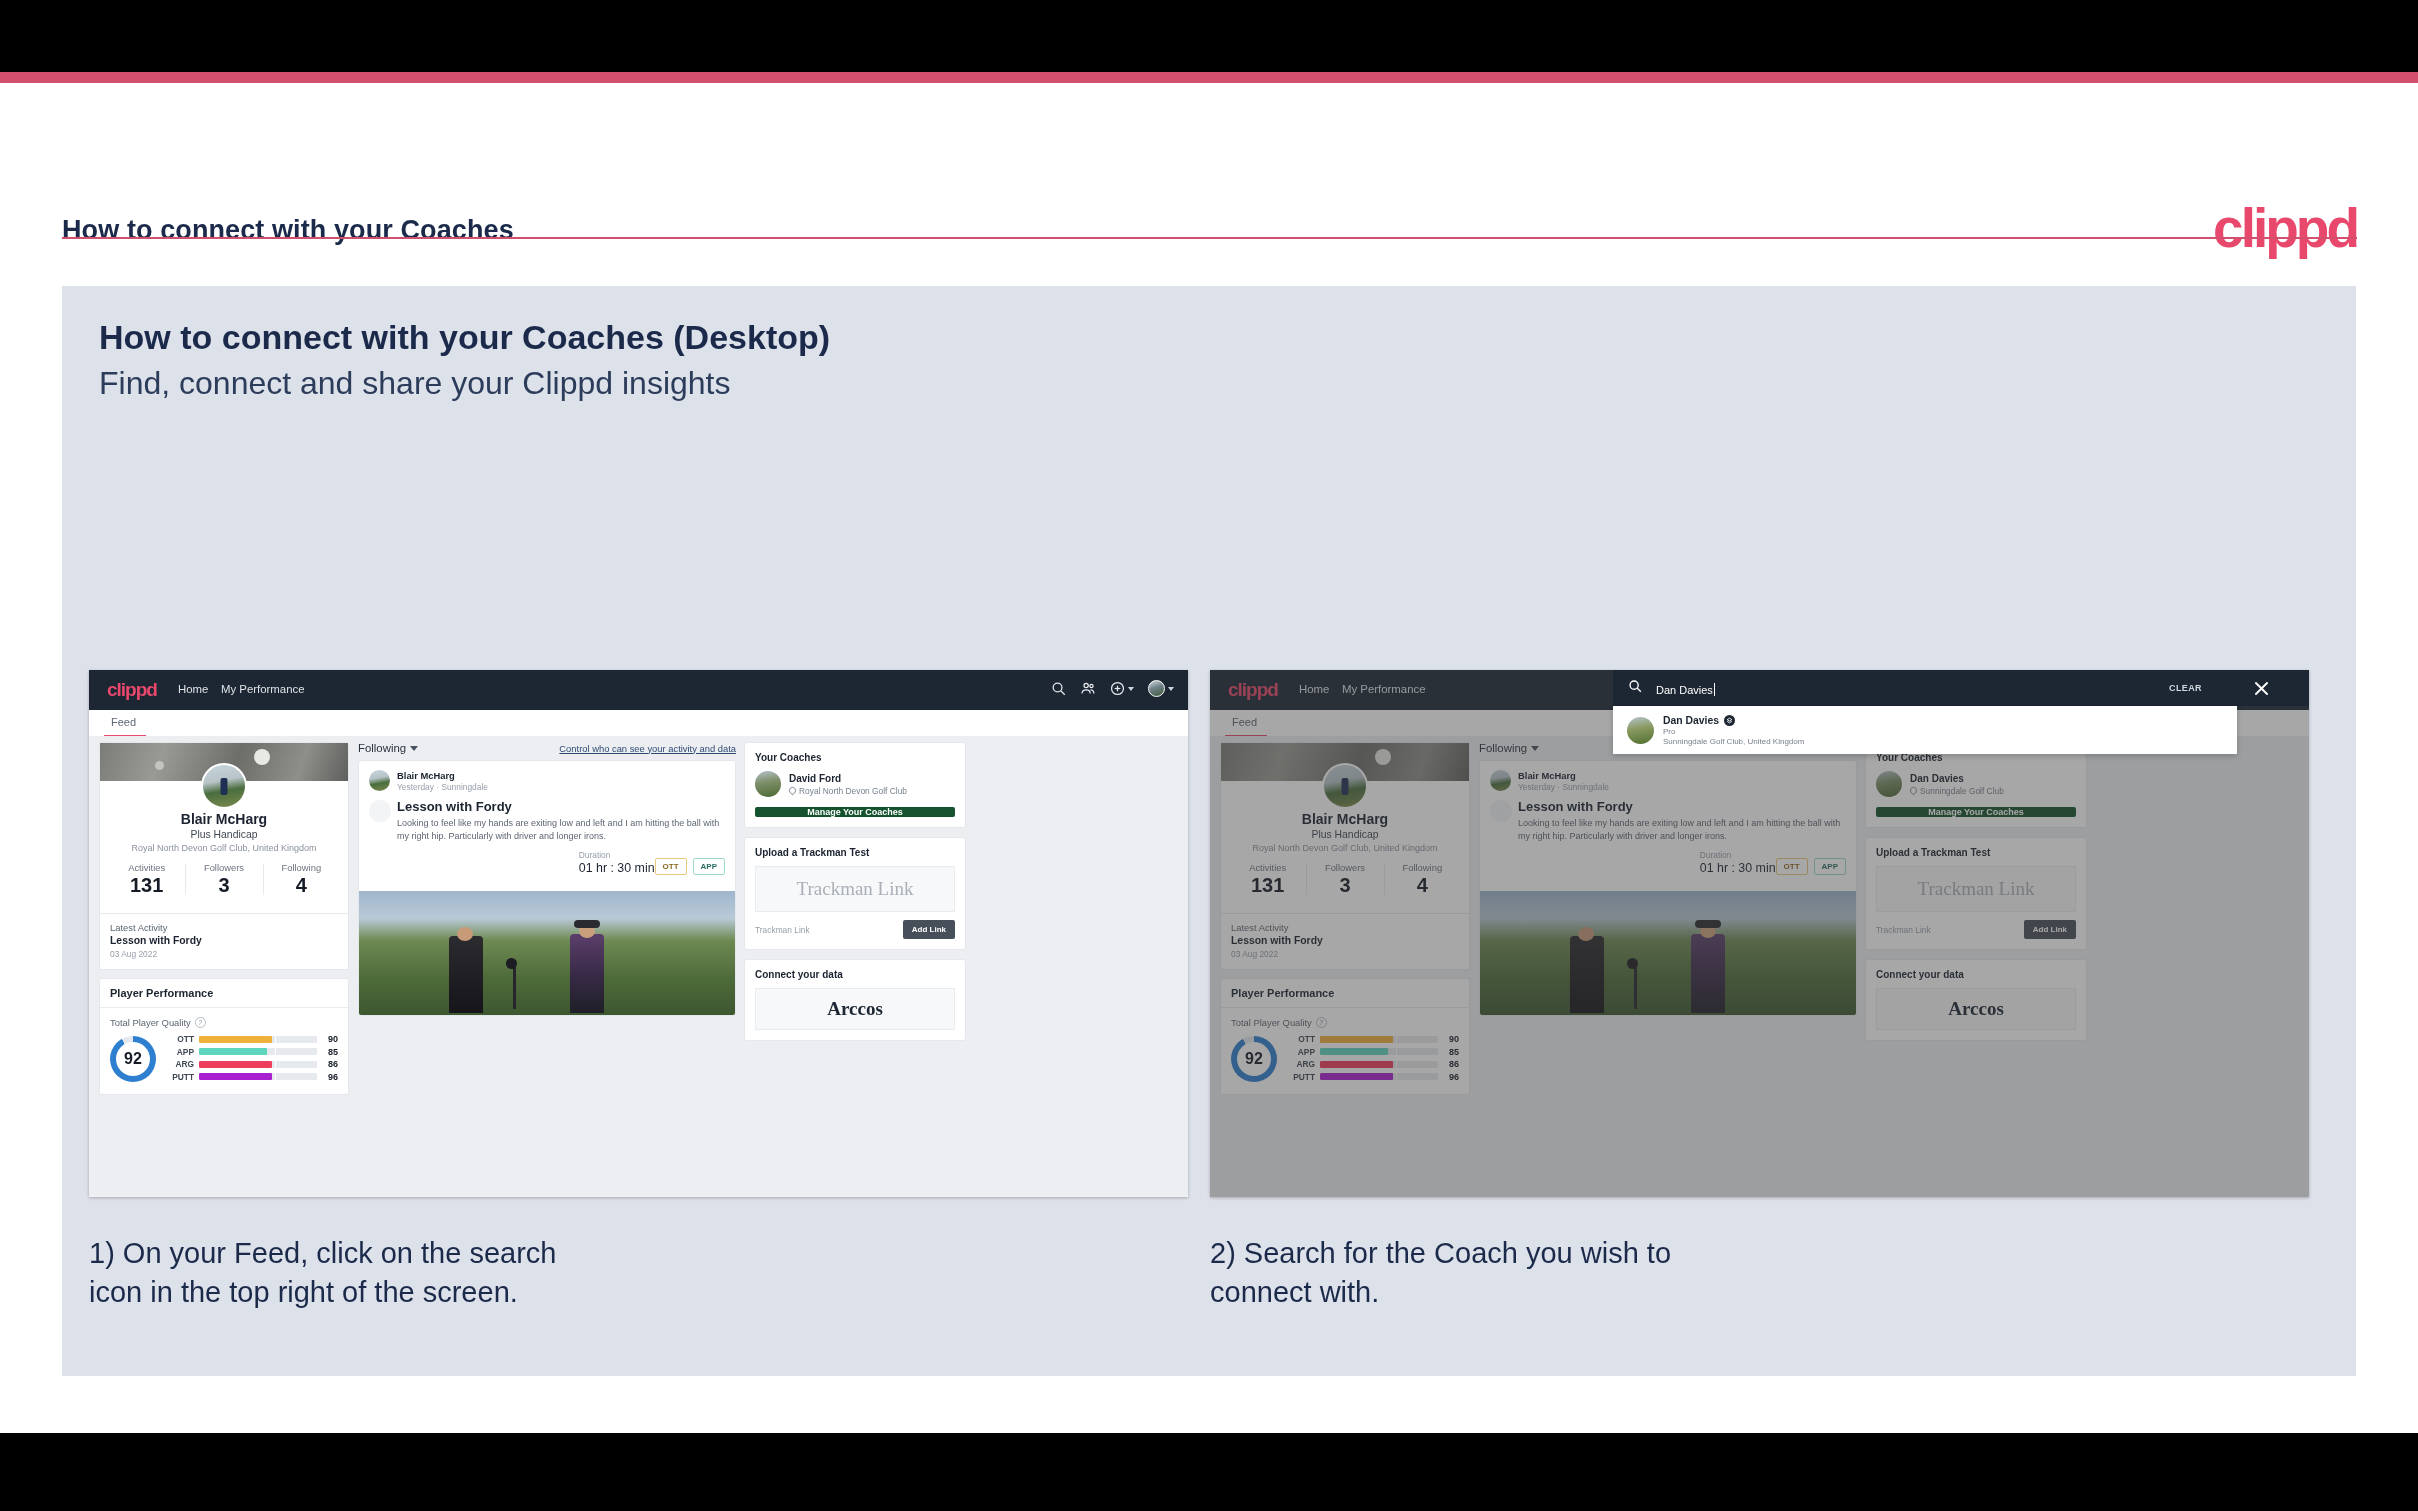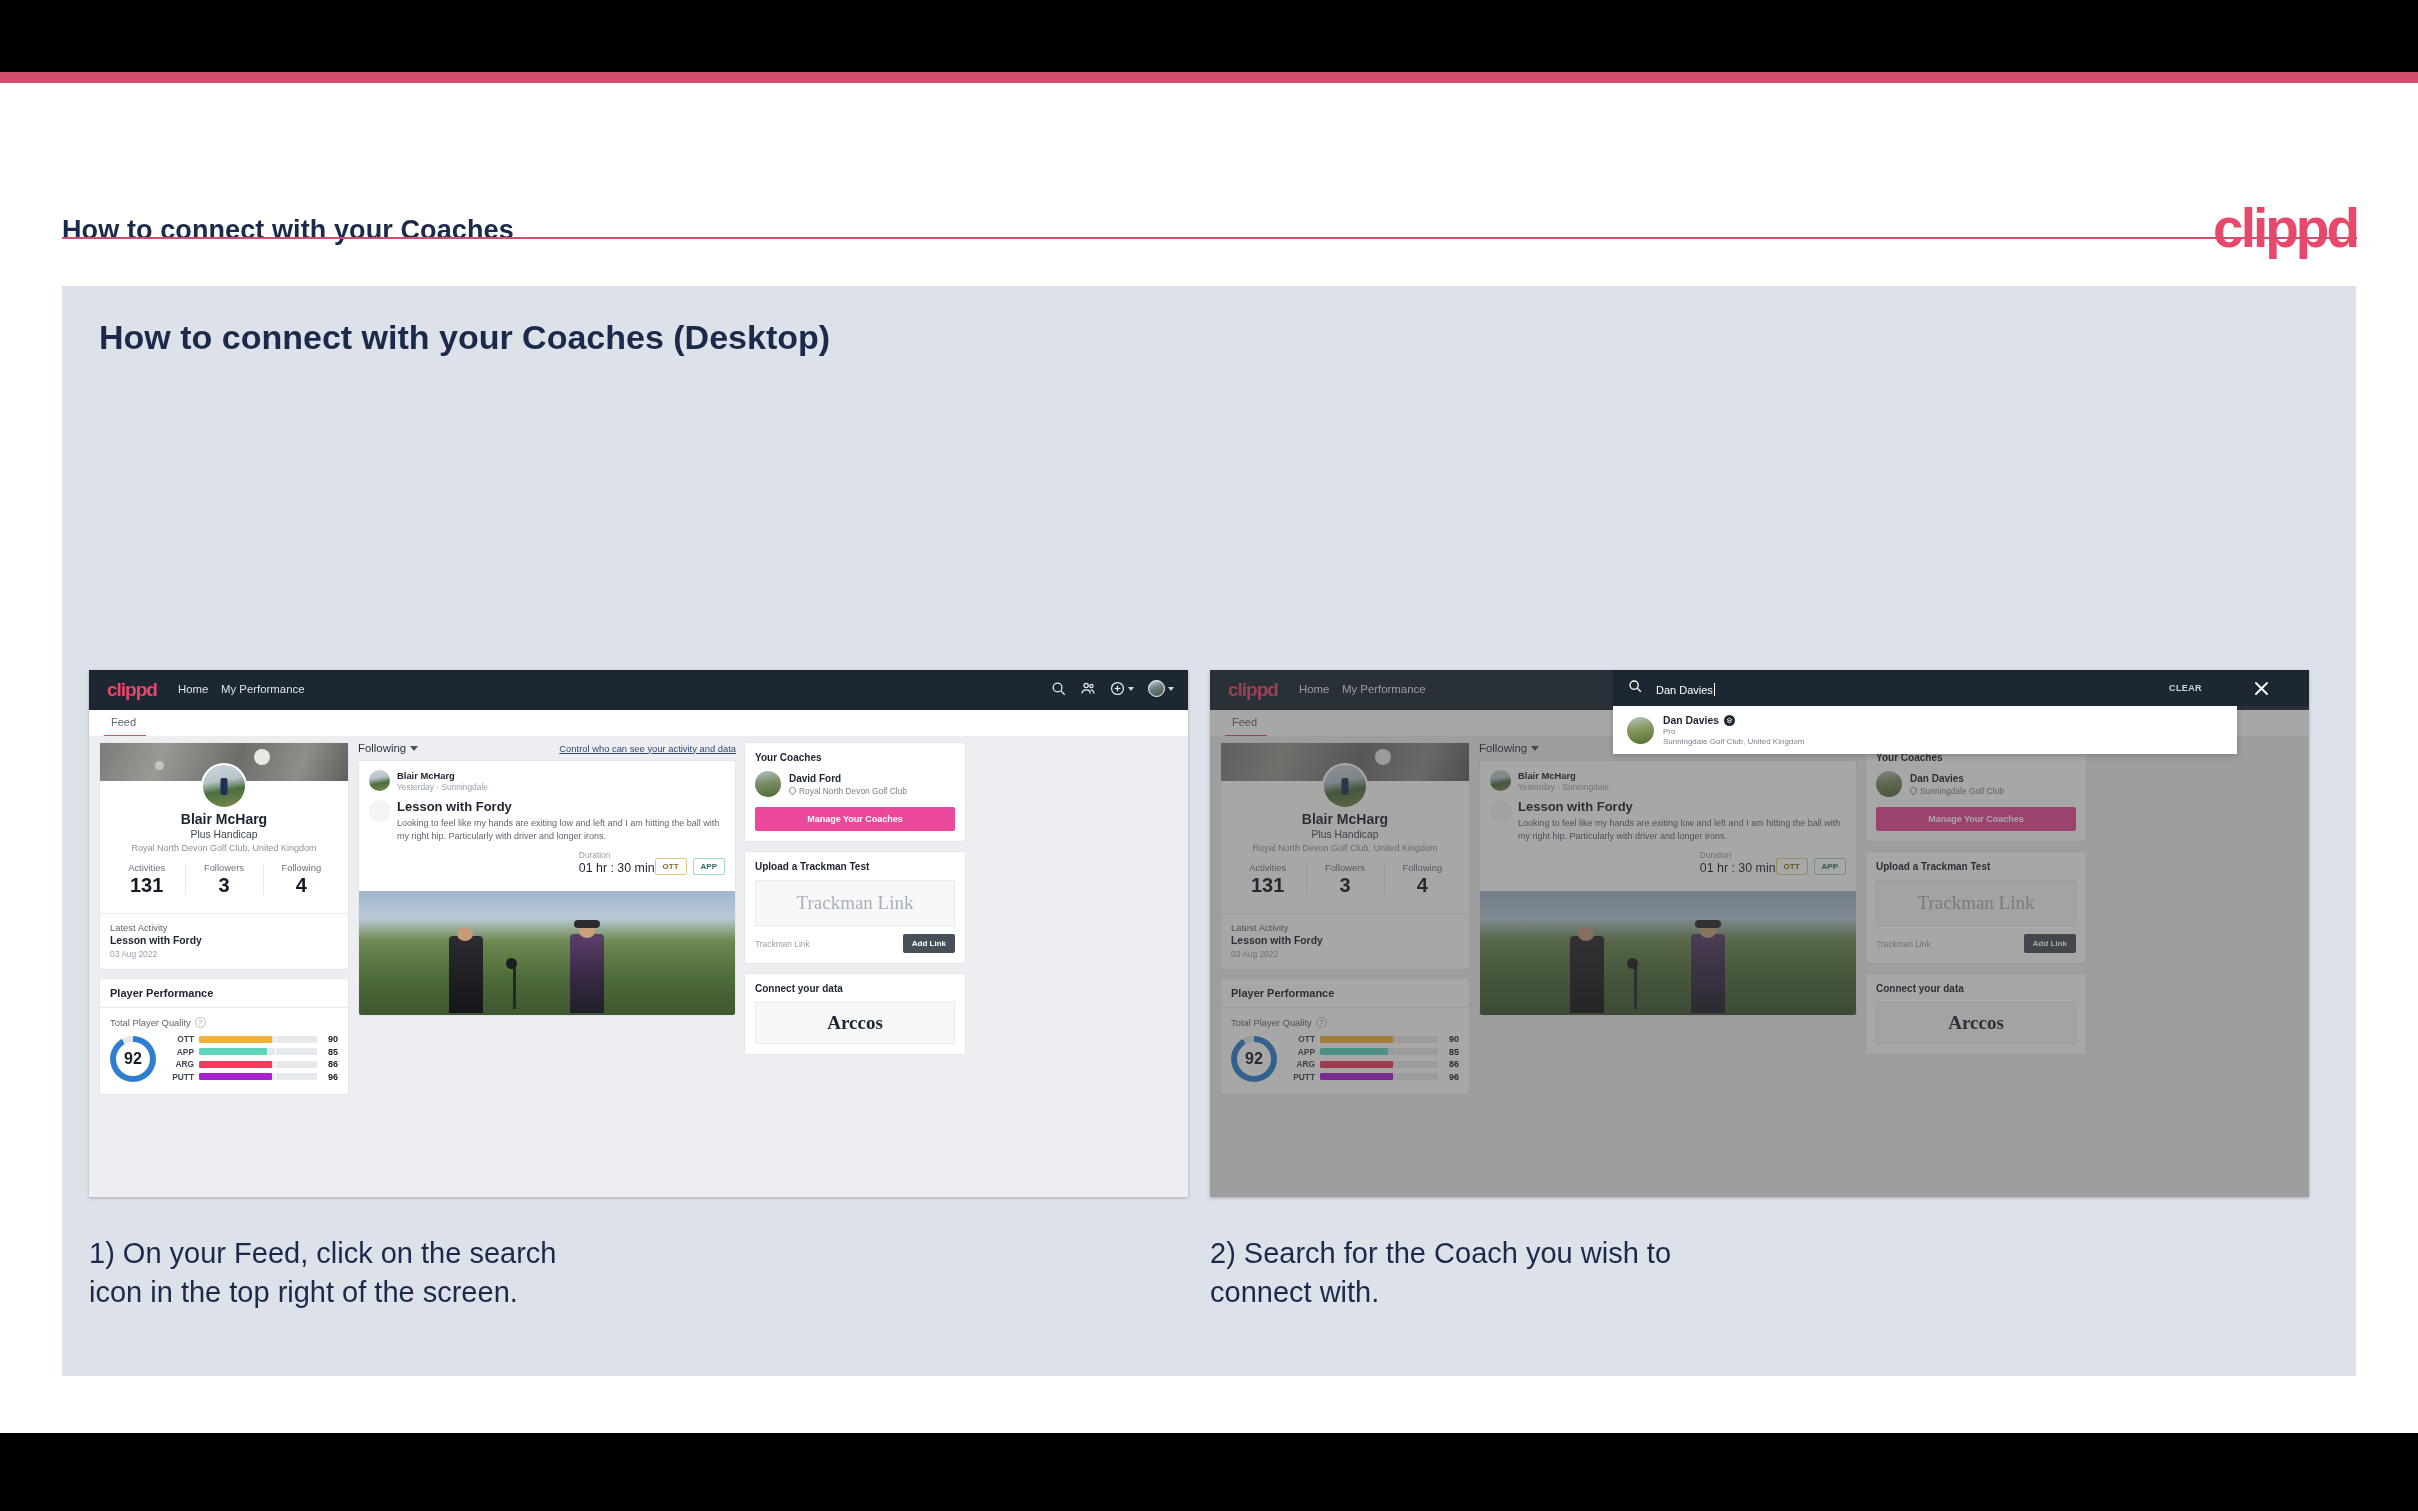--- a/index.html
+++ b/index.html
@@ -191,22 +191,22 @@
   .rcard { background:#fff; border:1px solid #e4e7ec; border-radius:3px; padding:9px 10px 10px; margin-bottom:9px;}
   .rcard-title { font-size:10px; font-weight:700; color:#1b2330; }
   .coach-row { display:flex; align-items:center; gap:8px; margin-top:8px;}
   .coach-av { width:26px;height:26px;border-radius:50%;flex:none;
     background:linear-gradient(170deg,#b6c5cd 0%,#7e8f6a 42%,#4c6a33 100%);}
   .coach-name { font-size:10px; font-weight:700; color:#1b2330;}
   .coach-club { font-size:8.4px; color:#78818d; margin-top:2px; display:flex; align-items:center; gap:3px;}
   .pin { width:7px;height:7px;border:1px solid #9aa3ae;border-radius:50% 50% 50% 0; transform:rotate(-45deg); }
   .btn-dark {
     display:block; width:100%; margin-top:10px;
-    background:#ec4899; color:#fff; font-size:9px; font-weight:700;
-    text-align:center; padding:7px 0; border-radius:2px; border:none;
+    background:#14532d; color:#fff; font-size:9px; font-weight:700;
+    text-align:center; padding:0 0; border-radius:2px; border:none;
   }
   .tm-box {
     margin-top:8px; border:1px solid #e9ecef; background:#f7f8f9;
     height:46px; display:flex; align-items:center; justify-content:center;
   }
   .tm-text { font-family:"Liberation Serif", serif; font-size:19px; color:#aab0b8; }
   .tm-input-row { display:flex; align-items:center; justify-content:space-between; margin-top:8px; gap:8px;}
   .tm-input { font-size:8.4px; color:#98a0ab; }
   .btn-add { background:#474f5a; color:#fff; font-size:8px; font-weight:700; padding:5px 9px; border-radius:2px; border:none;}
   .arccos-box {
@@ -249,20 +249,21 @@
 <div class="slide">
 
   <div class="slide-header">
     <div class="slide-header-title">How to connect with your Coaches</div>
     <div class="logo">clippd</div>
     <div class="header-rule"></div>
   </div>
 
   <div class="panel">
     <div class="panel-title">How to connect with your Coaches (Desktop)</div>
+    <div class="panel-subtitle">Find, connect and share your Clippd insights</div>
 
     <div class="shot shot-a">
       <div class="app">
 
         <div class="navbar">
           <div class="nav-logo">clippd</div>
           <div class="nav-link nav-home">Home</div>
           <div class="nav-link nav-perf">My Performance</div>
           <div class="nav-icons">
             <span>

